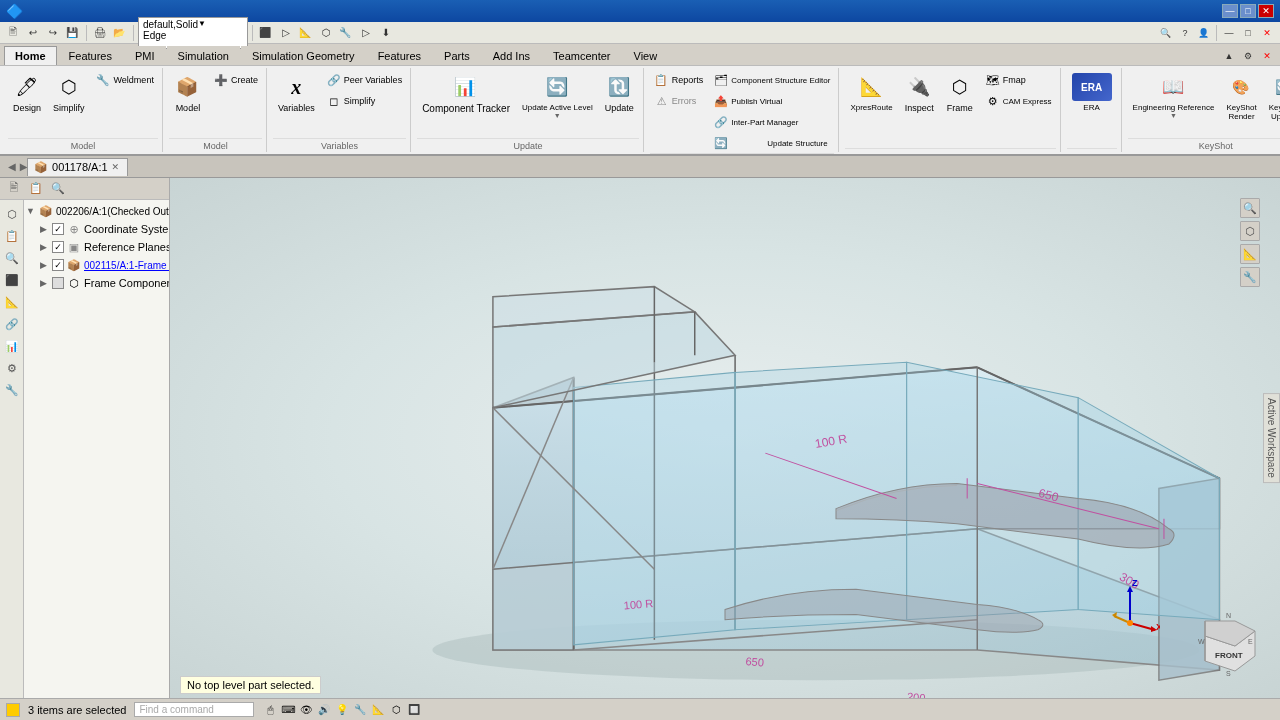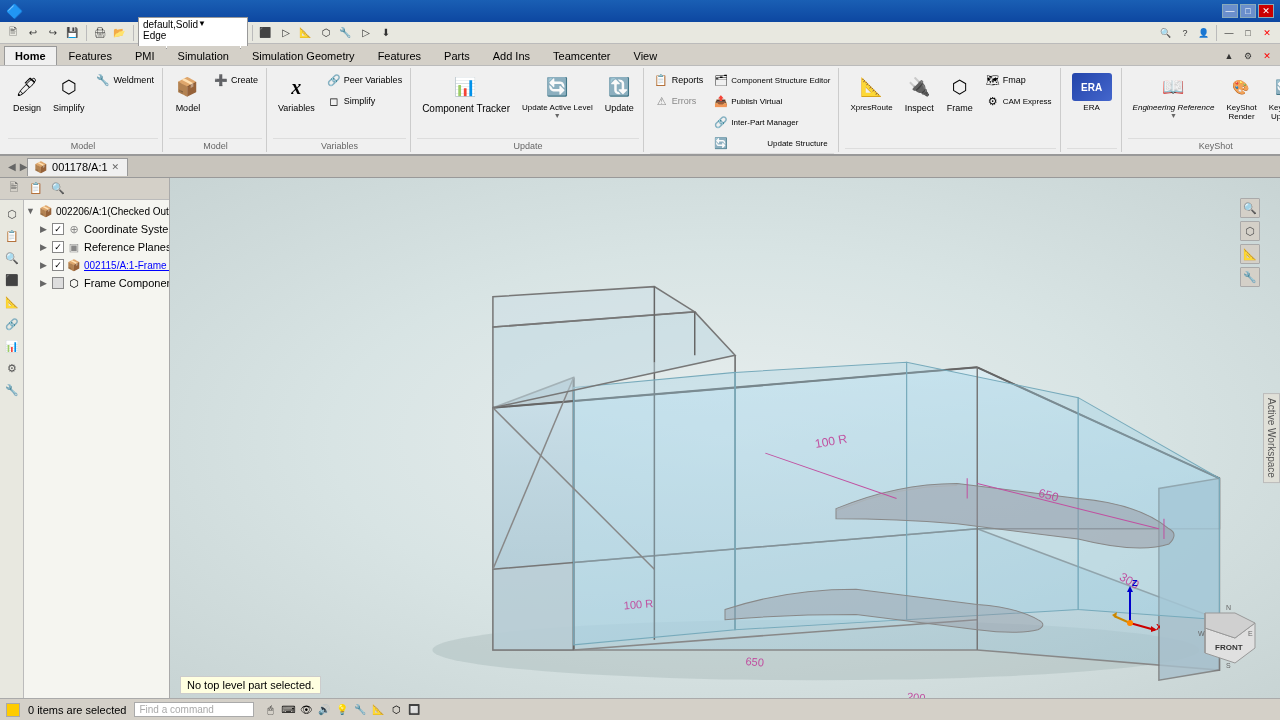--- a/index.html
+++ b/index.html
@@ -523,21 +523,21 @@
         <span style="font-size:8px;">ERA</span>
       </div>
     </div>
     <div class="ribbon-group-label"></div>
   </div>
 
   <div class="ribbon-group">
     <div class="ribbon-group-content">
       <div class="ribbon-btn">
         <div class="ribbon-btn-icon">📖</div>
-        <span style="font-size:8px;font-style:italic;">Engineering Reference</span>
+        <span style="font-size:8px;">Engineering Reference</span>
         <span class="dd-arrow">▼</span>
       </div>
       <div class="ribbon-btn">
         <div class="ribbon-btn-icon" style="font-size:14px;">🎨</div>
         <span style="font-size:8px;">KeyShot</span>
         <span style="font-size:8px;">Render</span>
       </div>
       <div class="ribbon-btn">
         <div class="ribbon-btn-icon" style="font-size:14px;">🔄</div>
         <span style="font-size:8px;">KeyShot</span>
@@ -709,21 +709,21 @@
         <text x="56" y="52" fill="#cc0000" font-size="9" font-weight="bold">X</text>
 
         <line x1="30" y1="45" x2="14" y2="38" stroke="#cc8800" stroke-width="2"></line>
         <polygon points="12,37 17,34 16,40" fill="#cc8800"></polygon>
 
         <circle cx="30" cy="45" r="3" fill="#ff8800"></circle>
       </svg>
     </div>
 
     
-    <div id="viewcube" style="position:absolute;bottom:20px;right:10px;width:80px;height:80px;">
+    <div id="viewcube" style="position:absolute;bottom:12px;right:10px;width:80px;height:80px;">
       <svg width="80" height="80" viewBox="0 0 80 80">
 
         <polygon points="15,55 45,65 65,50 65,25 45,40 15,30" fill="#e0e0e0" stroke="#999" stroke-width="1"></polygon>
         <polygon points="15,30 45,40 65,25 45,15 15,15" fill="#d0d0d0" stroke="#999" stroke-width="1"></polygon>
         <polygon points="15,15 15,30 15,55 15,30" fill="#c8c8c8" stroke="#999" stroke-width="1"></polygon>
 
         <text x="25" y="52" fill="#333" font-size="8" font-weight="bold">FRONT</text>
 
         <text x="36" y="12" fill="#666" font-size="7">N</text>
         <text x="58" y="38" fill="#666" font-size="7">E</text>
@@ -749,21 +749,21 @@
       <div class="left-icon-btn" style="background:#d4d0c8;border:1px solid #aaa;">📐</div>
       <div class="left-icon-btn" style="background:#d4d0c8;border:1px solid #aaa;">🔧</div>
     </div>
   </div>
 
 </div>
 
 <div id="statusbar">
   <span style="width:14px;height:14px;background:#ffcc00;border:1px solid #aaa;display:inline-block;flex-shrink:0;"></span>
   <div class="status-right">
-    <span>0 items are selected</span>
+    <span>3 items are selected</span>
     <div class="status-field">
       <span style="color:#aaa;">Find a command</span>
     </div>
     <div class="status-icons">
       <div class="status-icon">🖱</div>
       <div class="status-icon">⌨</div>
       <div class="status-icon">👁</div>
       <div class="status-icon">🔊</div>
       <div class="status-icon">💡</div>
       <div class="status-icon">🔧</div>

